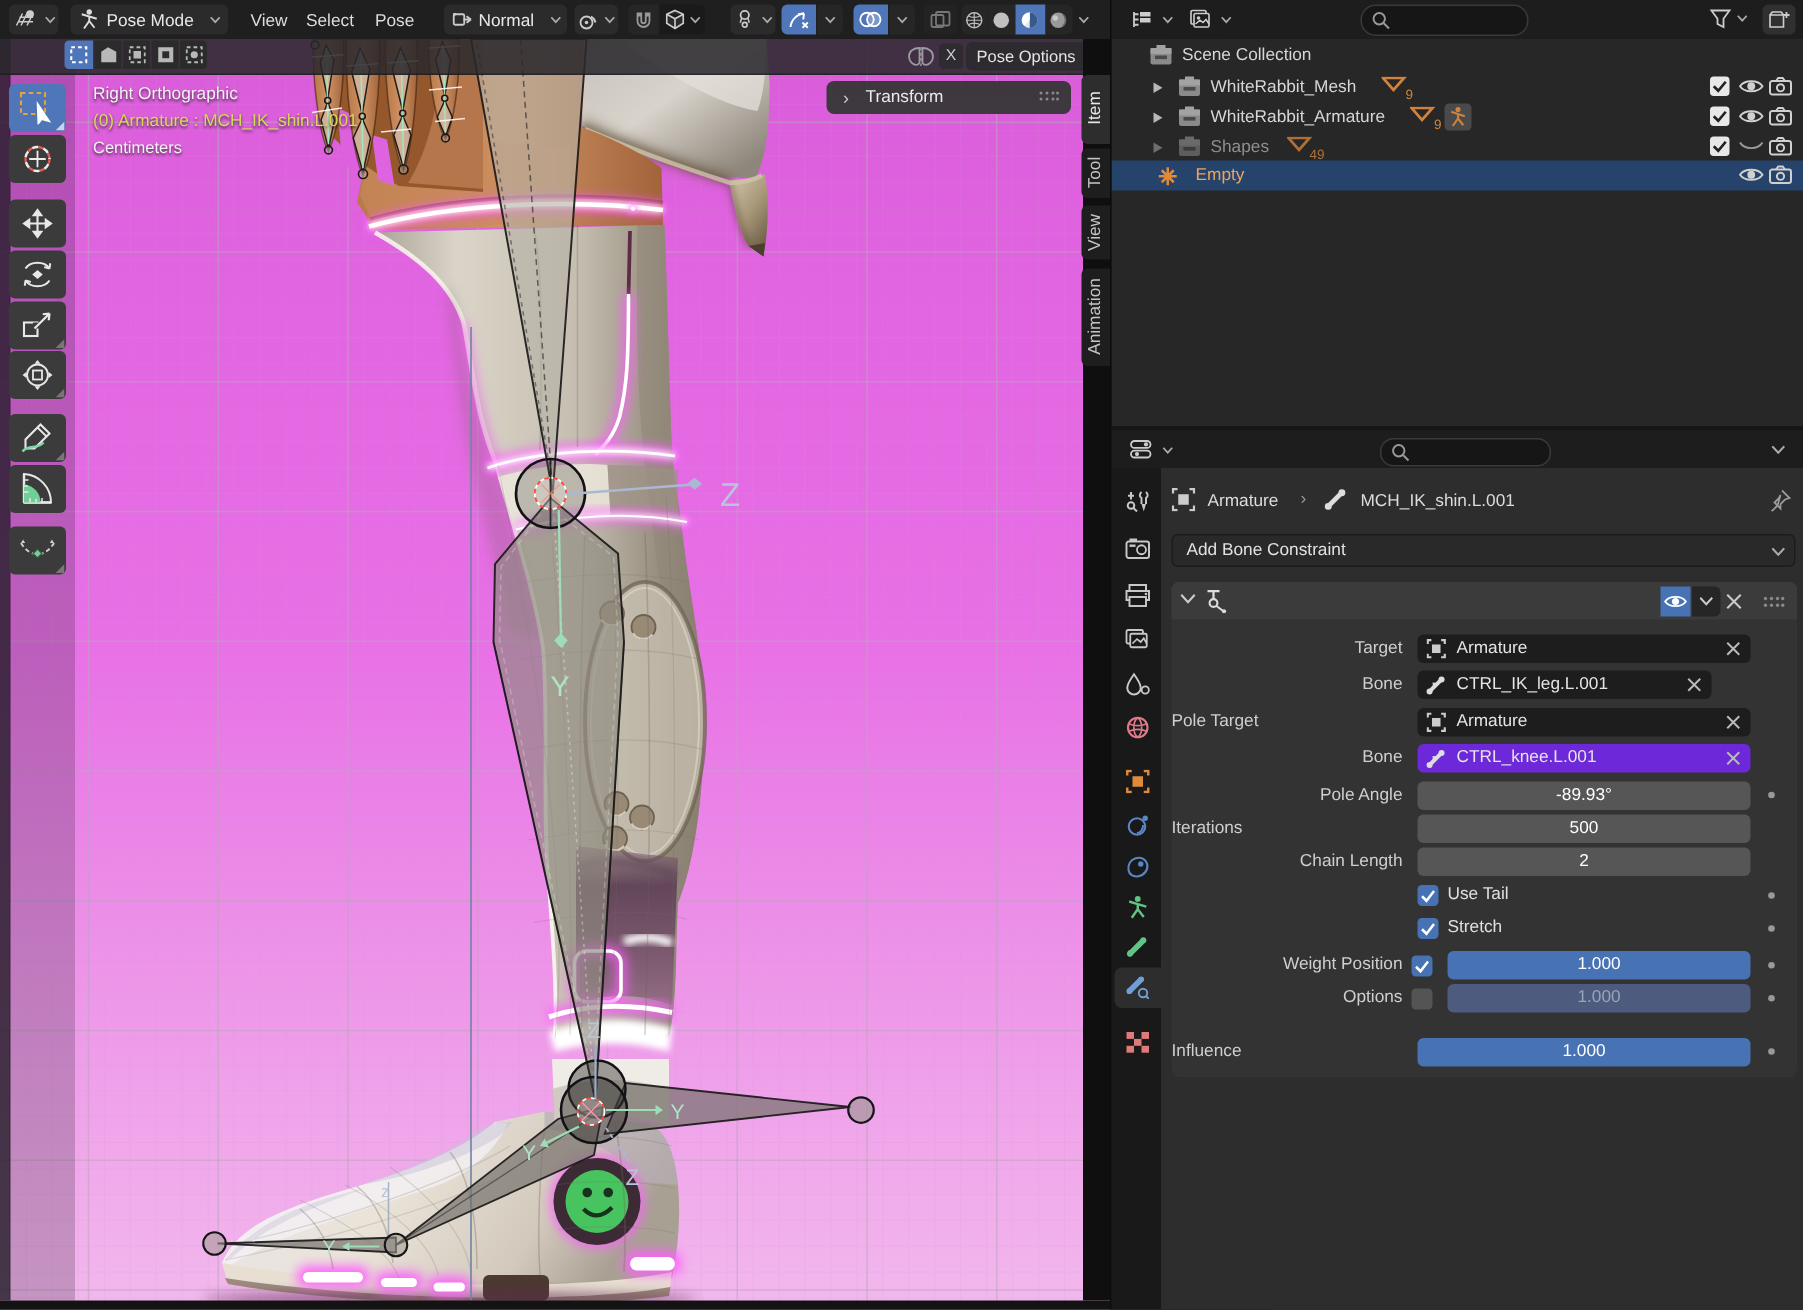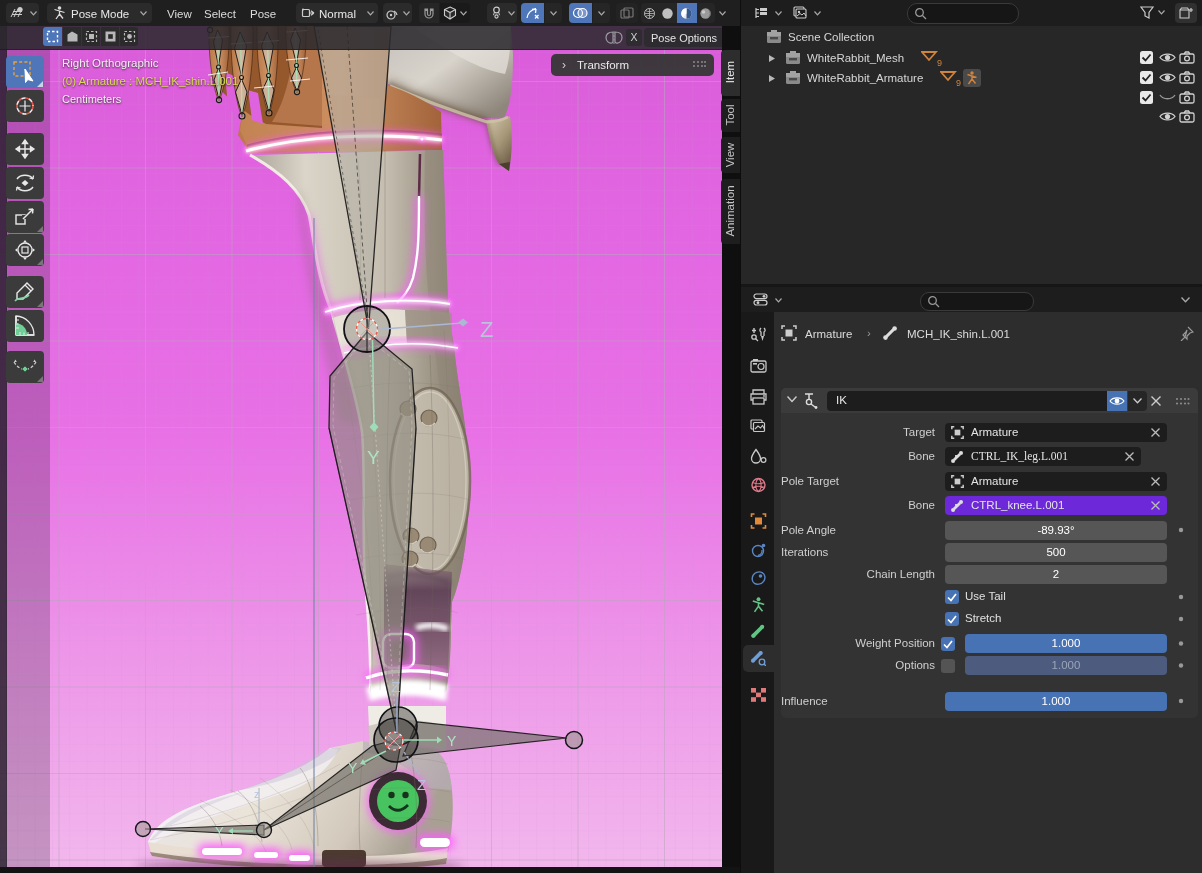--- a/index.html
+++ b/index.html
@@ -707,20 +707,42 @@
           <path d="M1 1 H15 L8 9 Z" fill="none" stroke="#d0833c" stroke-width="1.8"></path>
           <text x="16" y="15" font-size="9" fill="#d0833c">9</text>
         </svg>
     <div style="position:absolute;left:222px;top:1px;width:18px;height:18px;background:#4a4a4a;border-radius:3px;">
       <svg style="position:absolute;left:3px;top:2px;" width="12" height="14" viewBox="0 0 12 14">
             <circle cx="6" cy="2" r="1.7" fill="#d0833c"></circle>
             <path d="M6 4.5 V8 M6 5 L1.5 3.5 M6 5 L10.5 6.5 M6 8 L2.5 13 M6 8 L9.5 12.5" stroke="#d0833c" stroke-width="1.4" fill="none"></path>
           </svg>
     </div>
   </div>
+  <div class="abs" style="left:0;top:88px;width:461px;height:20px;color:#8e8e8e;">
+    <svg style="position:absolute;left:27px;top:6px;" width="8" height="9">
+          <path d="M1 1 L7 4.5 L1 8 Z" fill="#6e6e6e"></path>
+        </svg>
+    <svg style="position:absolute;left:44px;top:2px;" width="16" height="15" viewBox="0 0 16 15" opacity="0.55">
+          <rect x="1" y="3" width="14" height="11" rx="1.5" fill="#8a8a8a"></rect>
+          <rect x="1" y="3" width="14" height="4" fill="#a2a2a2"></rect>
+          <rect x="5" y="1" width="6" height="3" fill="#a2a2a2"></rect>
+          <rect x="4" y="8" width="8" height="2.4" fill="#4a4a4a"></rect>
+        </svg>
+    <span style="position:absolute;left:66px;top:4px;">Shapes</span>
+    <svg style="position:absolute;left:117px;top:3px;" width="28" height="16" viewBox="0 0 28 16" opacity="0.8">
+          <path d="M1 1 H15 L8 9 Z" fill="none" stroke="#d0833c" stroke-width="1.8"></path>
+          <text x="15" y="15" font-size="9" fill="#d0833c">49</text>
+        </svg>
+  </div>
+  <div class="abs" style="left:0;top:107px;width:461px;height:20px;background:#26436b;">
+    <svg style="position:absolute;left:29px;top:2px;" width="17" height="17" viewBox="0 0 17 17">
+          <path d="M8.5 2.5 V14.5 M2.5 8.5 H14.5 M4.5 4.5 L12.5 12.5 M12.5 4.5 L4.5 12.5" stroke="#e08a3c" stroke-width="1.7"></path>
+        </svg>
+    <span style="position:absolute;left:56px;top:4px;color:#eda45f;">Empty</span>
+  </div>
 
   <svg class="abs" style="left:398px;top:50px;" width="15" height="15" viewBox="0 0 15 15">
         <rect x="1" y="1" width="13" height="13" rx="2.5" fill="#e8e8e8"></rect>
         <path d="M3.5 7.5 L6.5 10.5 L11.5 4.5" stroke="#222" stroke-width="1.8" fill="none"></path>
       </svg>
   <svg class="abs" style="left:418px;top:51px;" width="17" height="13" viewBox="0 0 17 13">
         <path d="M1 6.5 C4 2 13 2 16 6.5 C13 11 4 11 1 6.5 Z" stroke="#d0d0d0" stroke-width="1.3" fill="none"></path>
         <circle cx="8.5" cy="6.5" r="2.6" fill="#d0d0d0"></circle>
       </svg>
   <svg class="abs" style="left:438px;top:51px;" width="16" height="13" viewBox="0 0 16 13">
@@ -870,35 +892,38 @@
   <svg class="abs" style="left:141px;top:38px;" width="16" height="16" viewBox="0 0 16 16">
         <path d="M10.4 3.4 L12.6 5.6 L5.6 12.6 L3.4 10.4 Z" fill="#ddd"></path>
         <circle cx="12.6" cy="3.5" r="2.3" fill="#ddd"></circle>
         <circle cx="3.5" cy="12.6" r="2.3" fill="#ddd"></circle>
       </svg>
   <span class="abs" style="left:166px;top:41px;color:#dcdcdc;">MCH_IK_shin.L.001</span>
   <svg class="abs" style="left:438px;top:39px;" width="15" height="15" viewBox="0 0 15 15">
         <path d="M9 1 L14 6 L11 7 L8 10 L8 13 L6 11 L2 15 M6 11 L4 9 L7 6 L8 4 Z" stroke="#999" stroke-width="1.2" fill="none"></path>
       </svg>
 
+  <div class="abs" style="left:40px;top:69px;width:416px;height:22px;background:#292929;border:1px solid #1c1c1c;border-radius:4px;box-sizing:border-box;">
+    <span style="position:absolute;left:9px;top:4px;color:#e2e2e2;">Add Bone Constraint</span>
+    <svg style="position:absolute;right:6px;top:8px;" width="9" height="6">
+          <path d="M0.5 0.5 L4.5 4.8 L8.5 0.5" stroke="#aaa" stroke-width="1.3" fill="none"></path>
+        </svg>
+  </div>
 
   <div class="abs" style="left:40px;top:101px;width:417px;height:330px;background:#333333;border-radius:5px;"></div>
   <div class="abs" style="left:40px;top:101px;width:417px;height:25px;background:#3b3b3b;border-radius:5px 5px 0 0;"></div>
   <svg class="abs" style="left:46px;top:109px;" width="10" height="7">
         <path d="M0.5 0.5 L5 5.5 L9.5 0.5" stroke="#ccc" stroke-width="1.4" fill="none"></path>
       </svg>
   <svg class="abs" style="left:62px;top:105px;" width="16" height="17" viewBox="0 0 16 17">
         <path d="M2 2 H10 M6 2 V8" stroke="#ddd" stroke-width="1.5" fill="none"></path>
         <circle cx="6" cy="10" r="2.6" stroke="#ddd" stroke-width="1.4" fill="none"></circle>
         <path d="M8 12 L12 15" stroke="#ddd" stroke-width="1.4"></path>
         <circle cx="13" cy="15.5" r="1.4" fill="#ddd"></circle>
       </svg>
-  <div class="abs" style="left:86px;top:104px;width:280px;height:20px;background:#1d1d1d;border-radius:4px 0 0 4px;">
-    <span style="position:absolute;left:9px;top:3px;color:#e8e8e8;">IK</span>
-  </div>
   <div class="abs" style="left:366px;top:104px;width:20px;height:20px;background:#4772b3;">
     <svg style="position:absolute;left:2px;top:4px;" width="16" height="12" viewBox="0 0 17 13">
           <path d="M1 6.5 C4 2 13 2 16 6.5 C13 11 4 11 1 6.5 Z" stroke="#fff" stroke-width="1.3" fill="none"></path>
           <circle cx="8.5" cy="6.5" r="2.6" fill="#fff"></circle>
         </svg>
   </div>
   <div class="abs" style="left:387px;top:104px;width:19px;height:20px;background:#262626;border-radius:0 4px 4px 0;">
     <svg style="position:absolute;left:5px;top:7px;" width="9" height="6">
           <path d="M0.5 0.5 L4.5 4.8 L8.5 0.5" stroke="#ccc" stroke-width="1.3" fill="none"></path>
         </svg>
@@ -924,21 +949,21 @@
       <svg style="position:absolute;left:6px;top:3px;" width="13" height="13" viewBox="0 0 16 16">
             <path d="M1 4 V1 H4 M12 1 H15 V4 M15 12 V15 H12 M4 15 H1 V12" stroke="#ccc" stroke-width="1.8" fill="none"></path>
             <rect x="4.5" y="4.5" width="7" height="7" fill="#ccc"></rect>
           </svg>
       <span style="position:absolute;left:26px;top:3px;color:#e4e4e4;">Armature</span>
       <svg style="position:absolute;right:6px;top:4px;" width="11" height="11">
             <path d="M1.5 1.5 L9.5 9.5 M9.5 1.5 L1.5 9.5" stroke="#bbb" stroke-width="1.3"></path>
           </svg>
     </div>
     <div class="abs" style="left:40px;top:163px;width:154px;text-align:right;">Bone</div>
-    <div class="abs" style="left:204px;top:160px;width:196px;height:19px;background:#1d1d1d;border-radius:4px;font-family:Liberation Serif, serif;">
+    <div class="abs" style="left:204px;top:160px;width:196px;height:19px;background:#1d1d1d;border-radius:4px;">
       <svg style="position:absolute;left:5px;top:3px;" width="14" height="14" viewBox="0 0 16 16">
             <path d="M10.2 6 L6 10.2 L5.8 5.8 Z" fill="#ddd"></path>
             <path d="M10.4 3.4 L12.6 5.6 L5.6 12.6 L3.4 10.4 Z" fill="#ddd"></path>
             <circle cx="12.6" cy="3.5" r="2.3" fill="#ddd"></circle>
             <circle cx="3.5" cy="12.6" r="2.3" fill="#ddd"></circle>
           </svg>
       <span style="position:absolute;left:26px;top:3px;color:#e4e4e4;">CTRL_IK_leg.L.001</span>
       <svg style="position:absolute;right:6px;top:4px;" width="11" height="11">
             <path d="M1.5 1.5 L9.5 9.5 M9.5 1.5 L1.5 9.5" stroke="#bbb" stroke-width="1.3"></path>
           </svg>
@@ -960,21 +985,21 @@
             <path d="M10.2 6 L6 10.2 L5.8 5.8 Z" fill="#ddd"></path>
             <path d="M10.4 3.4 L12.6 5.6 L5.6 12.6 L3.4 10.4 Z" fill="#ddd"></path>
             <circle cx="12.6" cy="3.5" r="2.3" fill="#ddd"></circle>
             <circle cx="3.5" cy="12.6" r="2.3" fill="#ddd"></circle>
           </svg>
       <span style="position:absolute;left:26px;top:3px;color:#e4e4e4;">CTRL_knee.L.001</span>
       <svg style="position:absolute;right:6px;top:4px;" width="11" height="11">
             <path d="M1.5 1.5 L9.5 9.5 M9.5 1.5 L1.5 9.5" stroke="#bbb" stroke-width="1.3"></path>
           </svg>
     </div>
-    <div class="abs" style="left:40px;top:237px;width:154px;text-align:left;">Pole Angle</div>
+    <div class="abs" style="left:40px;top:237px;width:154px;text-align:right;">Pole Angle</div>
     <div class="abs" style="left:204px;top:233.5px;width:222px;height:19px;background:#565656;border-radius:4px;color:#fff;text-align:center;line-height:19px;">-89.93°</div>
     <div class="abs" style="left:40px;top:259px;width:154px;">Iterations</div>
     <div class="abs" style="left:204px;top:255.5px;width:222px;height:19px;background:#565656;border-radius:4px;color:#fff;text-align:center;line-height:19px;">500</div>
     <div class="abs" style="left:40px;top:281px;width:154px;text-align:right;">Chain Length</div>
     <div class="abs" style="left:204px;top:277.5px;width:222px;height:19px;background:#565656;border-radius:4px;color:#fff;text-align:center;line-height:19px;">2</div>
     <div class="abs" style="left:204px;top:303px;width:14px;height:14px;background:#4772b3;border-radius:3px;">
       <svg style="position:absolute;left:2px;top:3px;" width="10" height="9">
             <path d="M1 4.5 L4 7.5 L9 1" stroke="#fff" stroke-width="1.7" fill="none"></path>
           </svg>
     </div>

